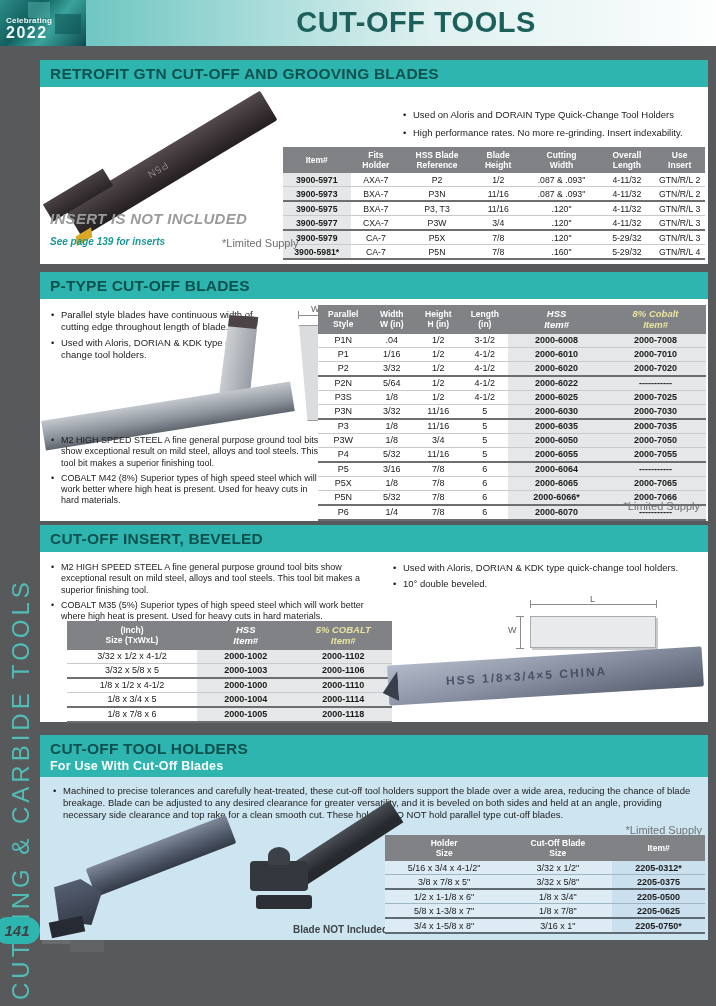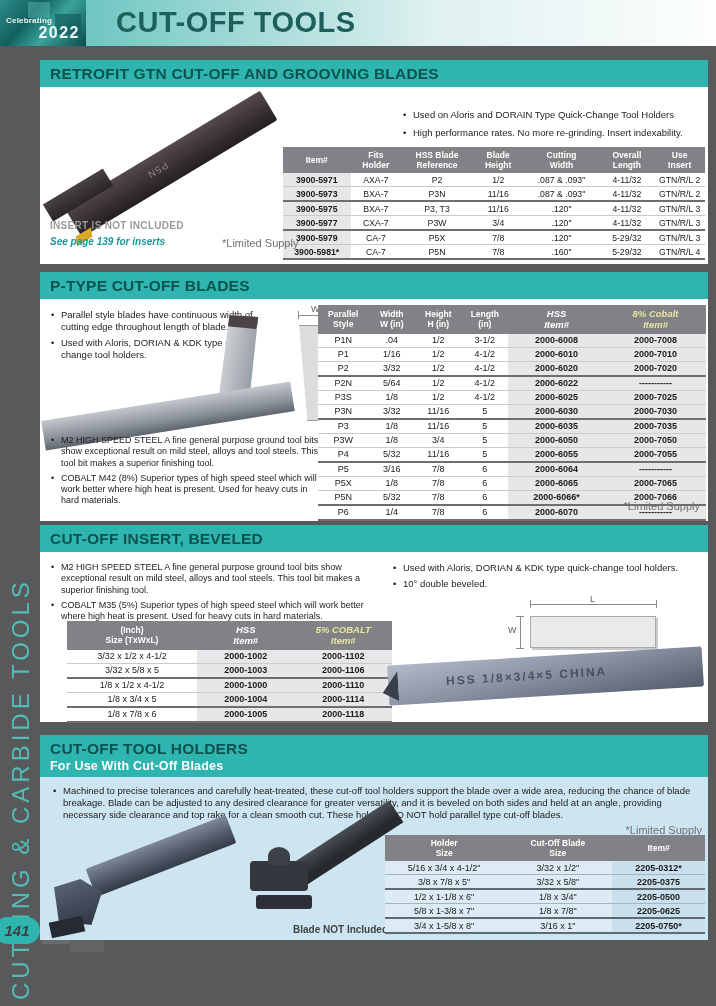--- a/index.html
+++ b/index.html
@@ -7,23 +7,23 @@
   body { font-family:"Liberation Sans", sans-serif; }
   #page { position:relative; width:716px; height:1006px; background:#58595b; overflow:hidden; margin:0 auto;padding-left:40px; }
 
   
   .logo { position:absolute; left:0; top:0; width:86px; height:46px;
     background:linear-gradient(130deg,#2e8d8a 0%,#11605f 35%,#3aa39b 60%,#0b4a4d 100%);
     color:#eef7f6; padding:4px 6px; overflow:hidden; }
   .logo .sq1 { position:absolute; left:28px; top:2px; width:22px; height:16px; background:#57b3ac; opacity:.5; }
   .logo .sq2 { position:absolute; left:55px; top:14px; width:26px; height:20px; background:#0d5556; opacity:.6; }
   .logo-line1 { position:relative; font-size:8px; font-weight:bold; top:12px; letter-spacing:.2px; }
-  .logo-line2 { position:relative; font-size:16px; font-weight:bold; top:11px; letter-spacing:1.5px;text-align:right; }
+  .logo-line2 { position:relative; font-size:16px; font-weight:bold; top:11px; letter-spacing:1.5px; }
   .titlebar { position:absolute; left:86px; top:0; width:630px; height:46px;
-    background:linear-gradient(90deg,#6fc6c2 0%,#dff1f0 55%,#fdfefe 100%); }
+    background:linear-gradient(90deg,#6fc6c2 0%,#dff1f0 55%,#fdfefe 100%);text-align:center; }
   .titlebar h1 { font-size:29px; font-weight:bold; color:#1c5f5b; line-height:44px; padding-left:30px; letter-spacing:.5px; }
 
   
   .sidebar-text { position:absolute; left:7px; top:388px; height:612px;
     writing-mode:vertical-rl; transform:rotate(180deg);
     color:#52bcb7; font-size:24px; letter-spacing:4px; font-weight:400; white-space:nowrap; }
   .page-num { position:absolute; left:-6px; top:917px; width:46px; height:27px; background:#2fb5b0;
     border-radius:14px; color:#3c4345; font-weight:bold; font-style:italic; font-size:15px;
     text-align:center; line-height:27px; z-index:5; }
   .corner-deco { position:absolute; left:42px; top:920px; width:42px; height:24px; background:#77787a; opacity:.55; }
@@ -70,21 +70,21 @@
   .t-s1 td { font-size:8.7px; }
   .t-s2 { position:absolute; left:278px; top:6px; width:388px; }
   .t-s3 { position:absolute; left:27px; top:69px; width:325px; }
   .t-s4 { position:absolute; left:345px; top:58px; width:320px; }
   .t-s4 { background:transparent; }
   .t-s4 td { background:#dcebf4; border-bottom:1px solid #9fb6c4; }
   .t-s4 td.shade { background:#cbe0ee; }
   .t-s4 tr.group-end td { border-bottom:2px solid #5f6a72; }
 
   
-  .insert-note { position:absolute; left:10px; top:133px; color:#9a9b9d; font-weight:bold; font-size:10px; letter-spacing:.3px; }
+  .insert-note { position:absolute; left:10px; top:123px; color:#9a9b9d; font-weight:bold; font-style:italic; font-size:15px; letter-spacing:.3px; }
   .see-page { position:absolute; left:10px; top:149px; color:#199a96; font-weight:bold; font-style:italic; font-size:10px; }
   .limited { color:#6f7072; font-size:11px; }
   .l-s1 { position:absolute; left:182px; top:150px; }
   .l-s2 { position:absolute; right:8px; top:201px; }
   .l-s4 { position:absolute; right:6px; top:47px; }
   .blade-note { position:absolute; left:253px; top:147px; font-size:10px; font-weight:bold; color:#3f4446; }
 
   
   .photo-s1 { position:absolute; left:5px; top:2px; width:245px; height:128px; }
   .blade1 { position:absolute; left:12px; top:58px; width:228px; height:34px;

